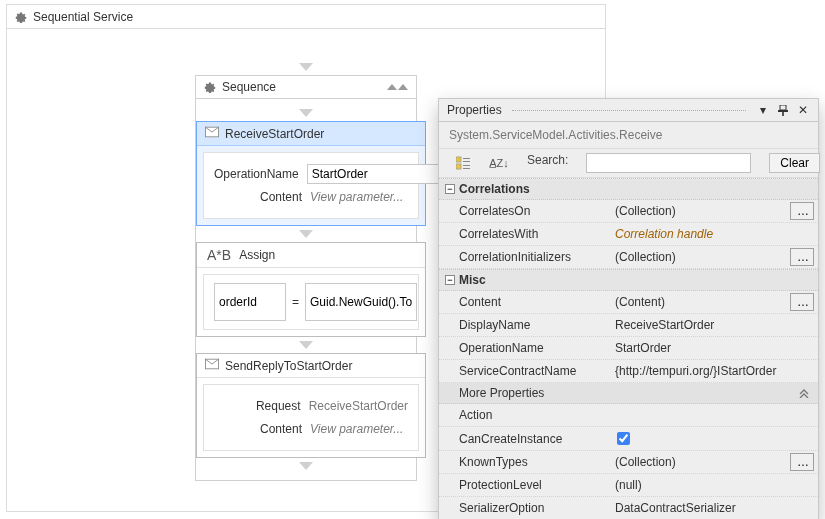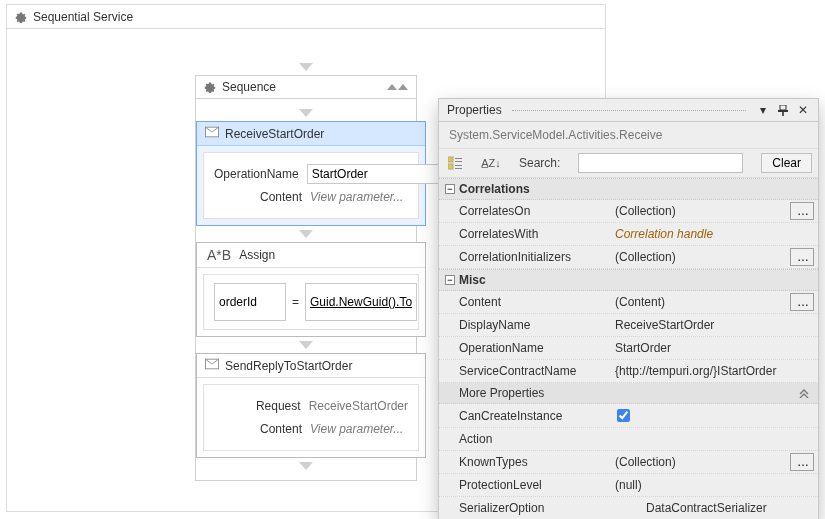--- a/index.html
+++ b/index.html
@@ -50,42 +50,42 @@
     padding: 8px 10px; margin:6px; border:1px solid #e0e0e0; background:#fff;
   }
   .row { display:flex; align-items:center; margin:3px 0; }
   .rlabel { width: 96px; text-align:right; padding-right:8px; color:#333; }
   .rval-input { flex:1; border:1px solid #c8c8c8; padding:2px 4px; height:20px; background:#fff; }
   .row.link .rval { flex:1; color:#7a7a7a; font-style:italic; cursor:pointer; height:20px; display:flex; align-items:center; }
 
   
   .assign-body { padding:8px 10px; margin:6px; border:1px solid #e0e0e0; background:#fff; display:flex; align-items:center; gap:6px; }
   .assign-body input { border:1px solid #c8c8c8; padding:18px 4px; height:20px; width:72px; }
-  .assign-body input.rhs { width:112px;text-decoration:underline; }
+  .assign-body input.rhs { width:112px; }
   .ab-icon { font-size:14px; color:#555; border:0; padding:0 2px; }
 
   .reply-body .rval-static { flex:1; color:#7a7a7a; height:20px; display:flex; align-items:center; }
 
   .mail-icon svg { width:14px; height:12px; }
 
   
   .props-panel {
     position:absolute; left:438px; top:98px; width:381px;
     background:#eee; border:1px solid #c8c8c8;
     box-shadow: 0 8px 18px rgba(0,0,0,0.25);
   }
   .props-title {
     display:flex; align-items:center; gap:6px; padding:4px 8px; border-bottom:1px solid #c8c8c8; background:#eeeeee;
   }
   .props-title .t { font-size:12px; color:#333; }
   .props-title .line { flex:1; border-bottom:1px dotted #aaa; margin:0 4px; height:1px; }
   .props-title .win-btn { width:14px; height:14px; display:flex; align-items:center; justify-content:center; cursor:pointer; font-size:12px; line-height:12px; color:#333; }
   .props-type { padding:6px 10px; color:#777; background:#eee; }
 
-  .props-toolbar { display:flex; align-items:center; gap:18px; padding:4px 8px; border-top:1px solid #ddd; border-bottom:1px solid #ddd; background:#eee; }
+  .props-toolbar { display:flex; align-items:flex-start; gap:18px; padding:4px 16px; border-top:1px solid #ddd; border-bottom:1px solid #ddd; background:#eee; }
   .tool-btn { width:20px; height:20px; border:1px solid transparent; display:flex; align-items:center; justify-content:center; cursor:pointer; color:#555; font-size:11px; }
   .search-label { color:#444; }
   .search-input { flex:1; border:1px solid #c0c0c0; background:#fff; padding:2px 4px; height:20px; }
   .clear-btn { border:1px solid #c0c0c0; background:#f3f3f3; padding:2px 10px; height:20px; cursor:pointer; }
 
   .cat { border-top:1px dotted #c4c4c4; }
   .cat-header { display:flex; align-items:center; gap:4px; padding:3px 6px; background:#e5e5e5; font-weight:bold; color:#333; border-bottom:1px dotted #c8c8c8; }
   .exp-toggle { width:10px; height:10px; border:1px solid #888; font-size:9px; line-height:8px; text-align:center; background:#fff; cursor:pointer; }
 
   .prop-row { display:flex; align-items:center; border-bottom:1px dotted #d4d4d4; }
@@ -289,44 +289,44 @@
     <div class="more-row">
       <span>More Properties</span>
       <span class="carets">
         <svg width="12" height="12" viewBox="0 0 12 12">
             <path d="M2 8 L6 4 L10 8" fill="none" stroke="#777" stroke-width="1.3"></path>
             <path d="M2 12 L6 8 L10 12" fill="none" stroke="#777" stroke-width="1.3"></path>
           </svg>
       </span>
     </div>
     <div class="prop-row">
+      <div class="pname">Action</div>
+      <div class="pval">
+          <span class="txt"></span>
+        </div>
+    </div>
+    <div class="prop-row">
       <div class="pname">CanCreateInstance</div>
       <div class="pval">
           <input type="checkbox" class="chk" checked="" style="">
-        </div>
-    </div>
-    <div class="prop-row">
-      <div class="pname">Action</div>
-      <div class="pval">
-          <span class="txt"></span>
         </div>
     </div>
     <div class="prop-row">
       <div class="pname">KnownTypes</div>
       <div class="pval">
           <span class="txt">(Collection)</span>
           <button class="ellipsis-btn">…</button>
         </div>
     </div>
     <div class="prop-row">
       <div class="pname">ProtectionLevel</div>
       <div class="pval">
           <span class="txt">(null)</span>
         </div>
     </div>
-    <div class="prop-row" style="border-bottom:none;gap:31px;">
+    <div class="prop-row" style="border-bottom:none;">
       <div class="pname">SerializerOption</div>
       <div class="pval">
           <span class="txt">DataContractSerializer</span>
         </div>
     </div>
   </div>
 </div>
 
 </body></html>

